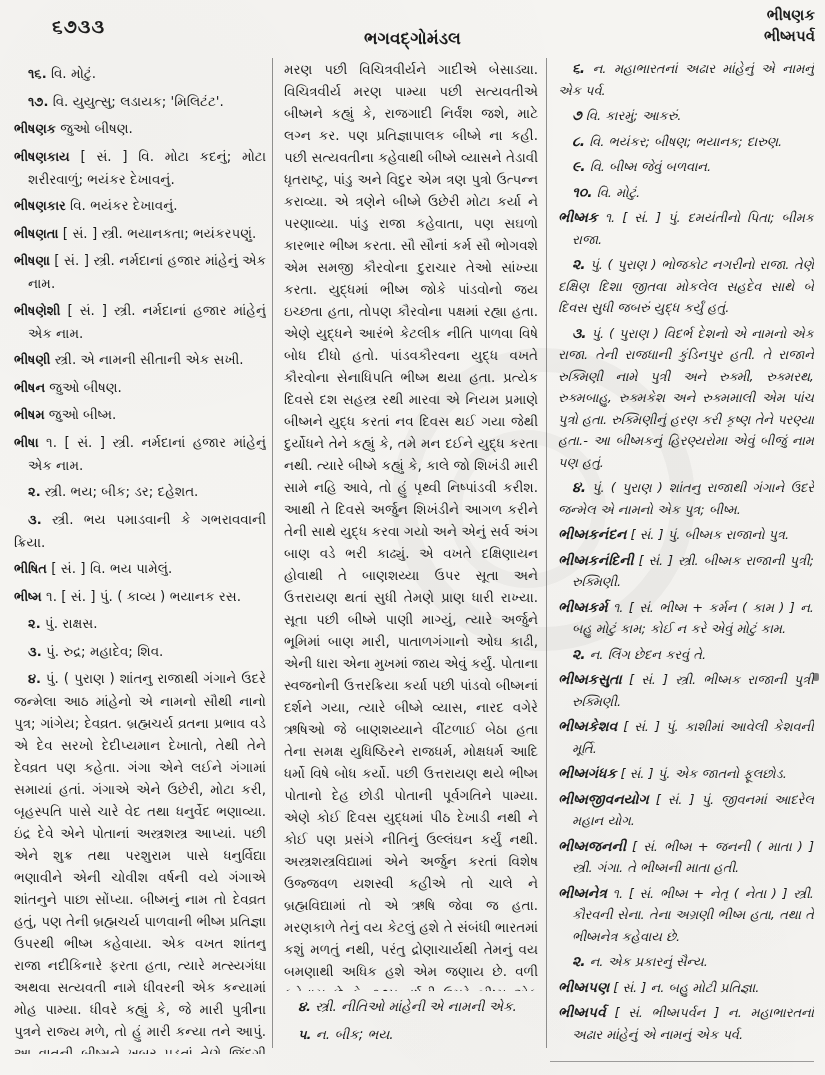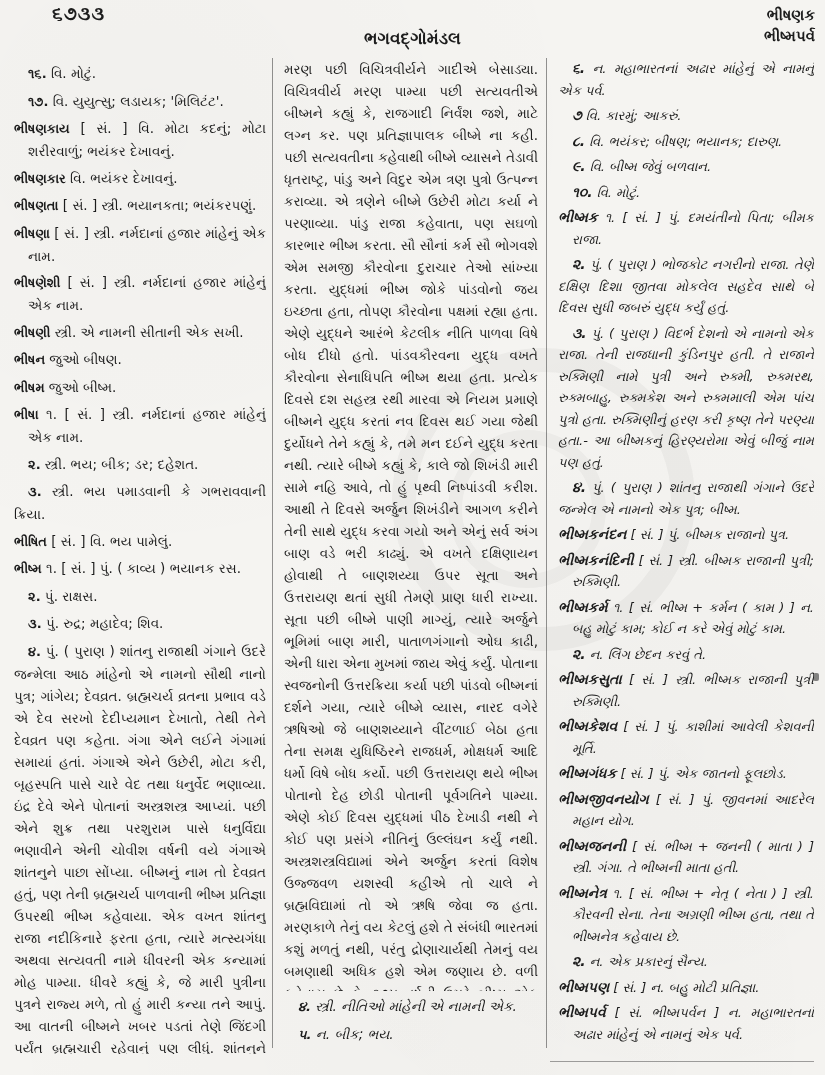--- a/index.html
+++ b/index.html
@@ -16,21 +16,21 @@
       radial-gradient(circle at 18% 12%, rgba(0,0,0,0.015), transparent 40%),
       radial-gradient(circle at 82% 70%, rgba(0,0,0,0.02), transparent 45%),
       radial-gradient(circle at 50% 95%, rgba(0,0,0,0.015), transparent 40%),
       var(--paper);
     overflow:hidden;
     font-family:"DejaVu Sans", sans-serif;
     color:var(--ink);
   }
   
   .page-number{
-    position:absolute;left:52px;top:2px;
+    position:absolute;left:52px;top:15px;
     font-size:19px;font-weight:700;letter-spacing:1px;
   }
   .page-title{
     position:absolute;left:50%;top:28px;transform:translateX(-50%);
     font-size:17px;font-weight:700;
   }
   .guide-words{
     position:absolute;right:10px;top:5px;width:160px;
     text-align:right;font-weight:700;font-size:15px;line-height:21px;
   }
@@ -88,20 +88,21 @@
     <div>ભીષણક</div>
     <div>ભીષ્મપર્વ</div>
   </div>
 
   <div class="watermark"></div>
   <div class="watermark-inner"></div>
 
   <div class="col col1">
       <p class="para sense"><b class="head">૧૬.</b> વિ. મોટું.</p>
       <p class="para sense"><b class="head">૧૭.</b> વિ. યુયુત્સુ; લડાયક; 'મિલિટંટ'.</p>
+      <p class="para entry"><b class="head">ભીષણક</b> જુઓ બીષણ.</p>
       <p class="para entry"><b class="head">ભીષણકાય</b> [ સં. ] વિ. મોટા કદનું; મોટા શરીરવાળું; ભયંકર દેખાવનું.</p>
       <p class="para entry"><b class="head">ભીષણકાર</b> વિ. ભયંકર દેખાવનું.</p>
       <p class="para entry"><b class="head">ભીષણતા</b> [ સં. ] સ્ત્રી. ભયાનકતા; ભયંકરપણું.</p>
       <p class="para entry"><b class="head">ભીષણા</b> [ સં. ] સ્ત્રી. નર્મદાનાં હજાર માંહેનું એક નામ.</p>
       <p class="para entry"><b class="head">ભીષણેશી</b> [ સં. ] સ્ત્રી. નર્મદાનાં હજાર માંહેનું એક નામ.</p>
       <p class="para entry"><b class="head">ભીષણી</b> સ્ત્રી. એ નામની સીતાની એક સખી.</p>
       <p class="para entry"><b class="head">ભીષન</b> જુઓ બીષણ.</p>
       <p class="para entry"><b class="head">ભીષમ</b> જુઓ બીષ્મ.</p>
       <p class="para entry"><b class="head">ભીષા</b> ૧. [ સં. ] સ્ત્રી. નર્મદાનાં હજાર માંહેનું એક નામ.</p>
       <p class="para sense"><b class="head">૨.</b> સ્ત્રી. ભય; બીક; ડર; દહેશત.</p>

